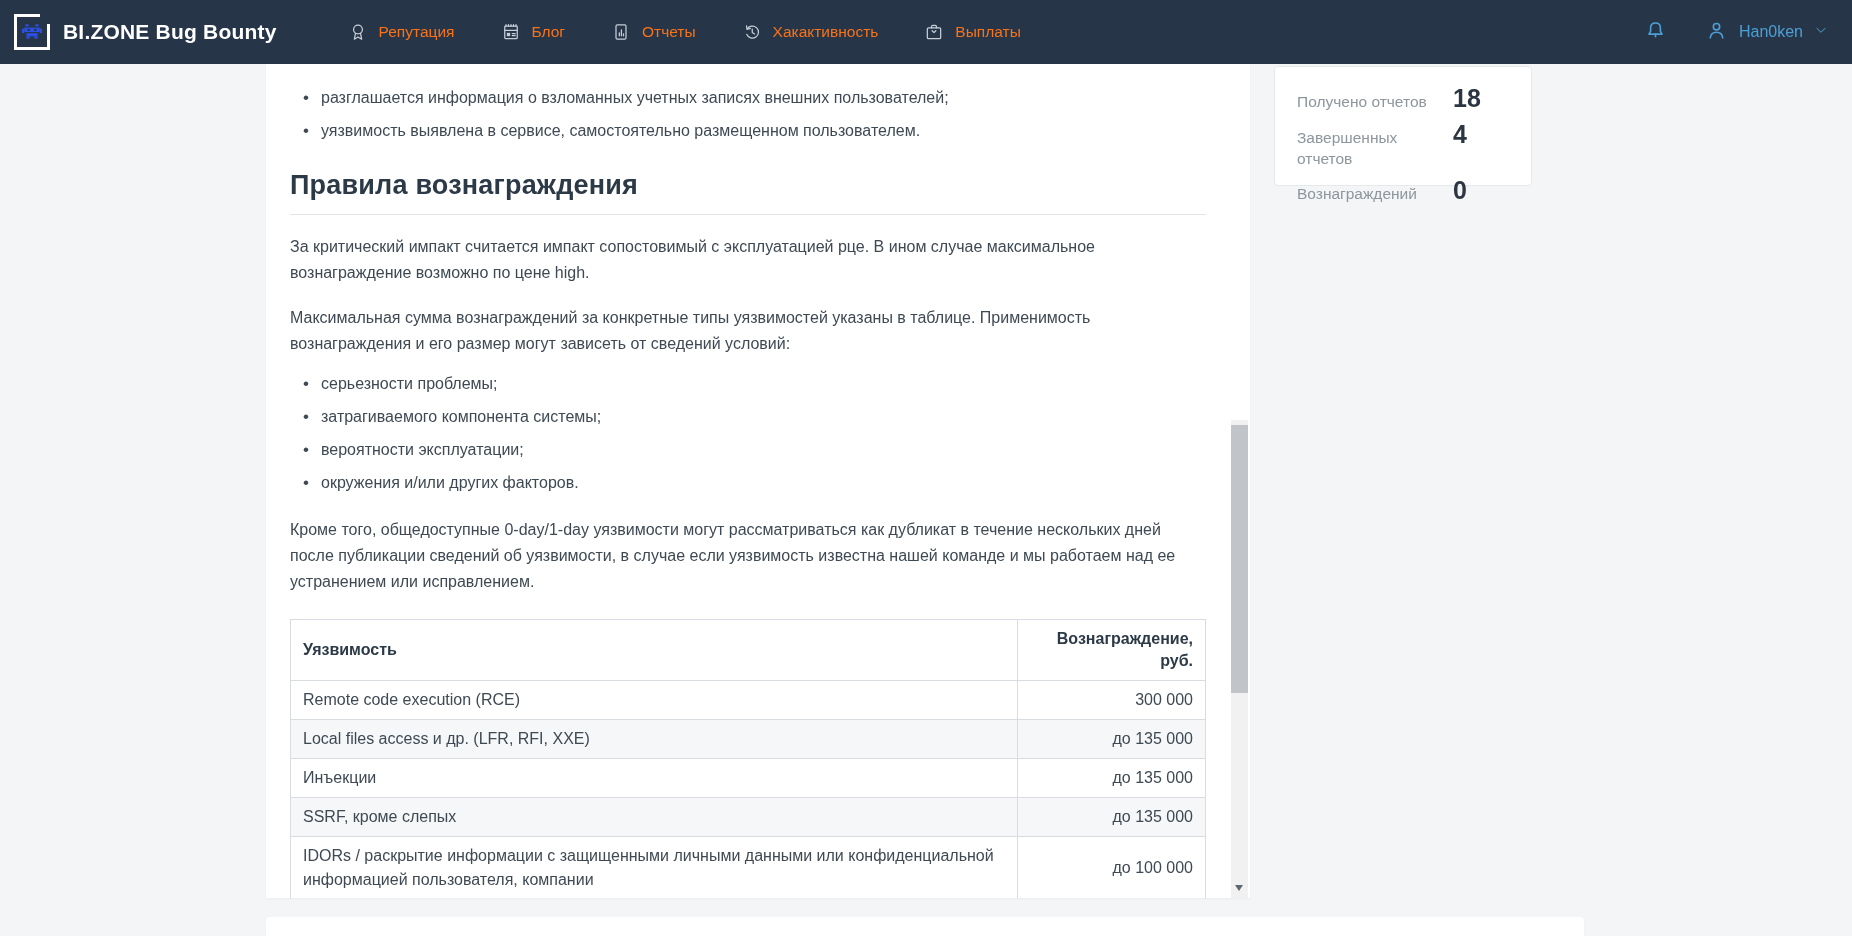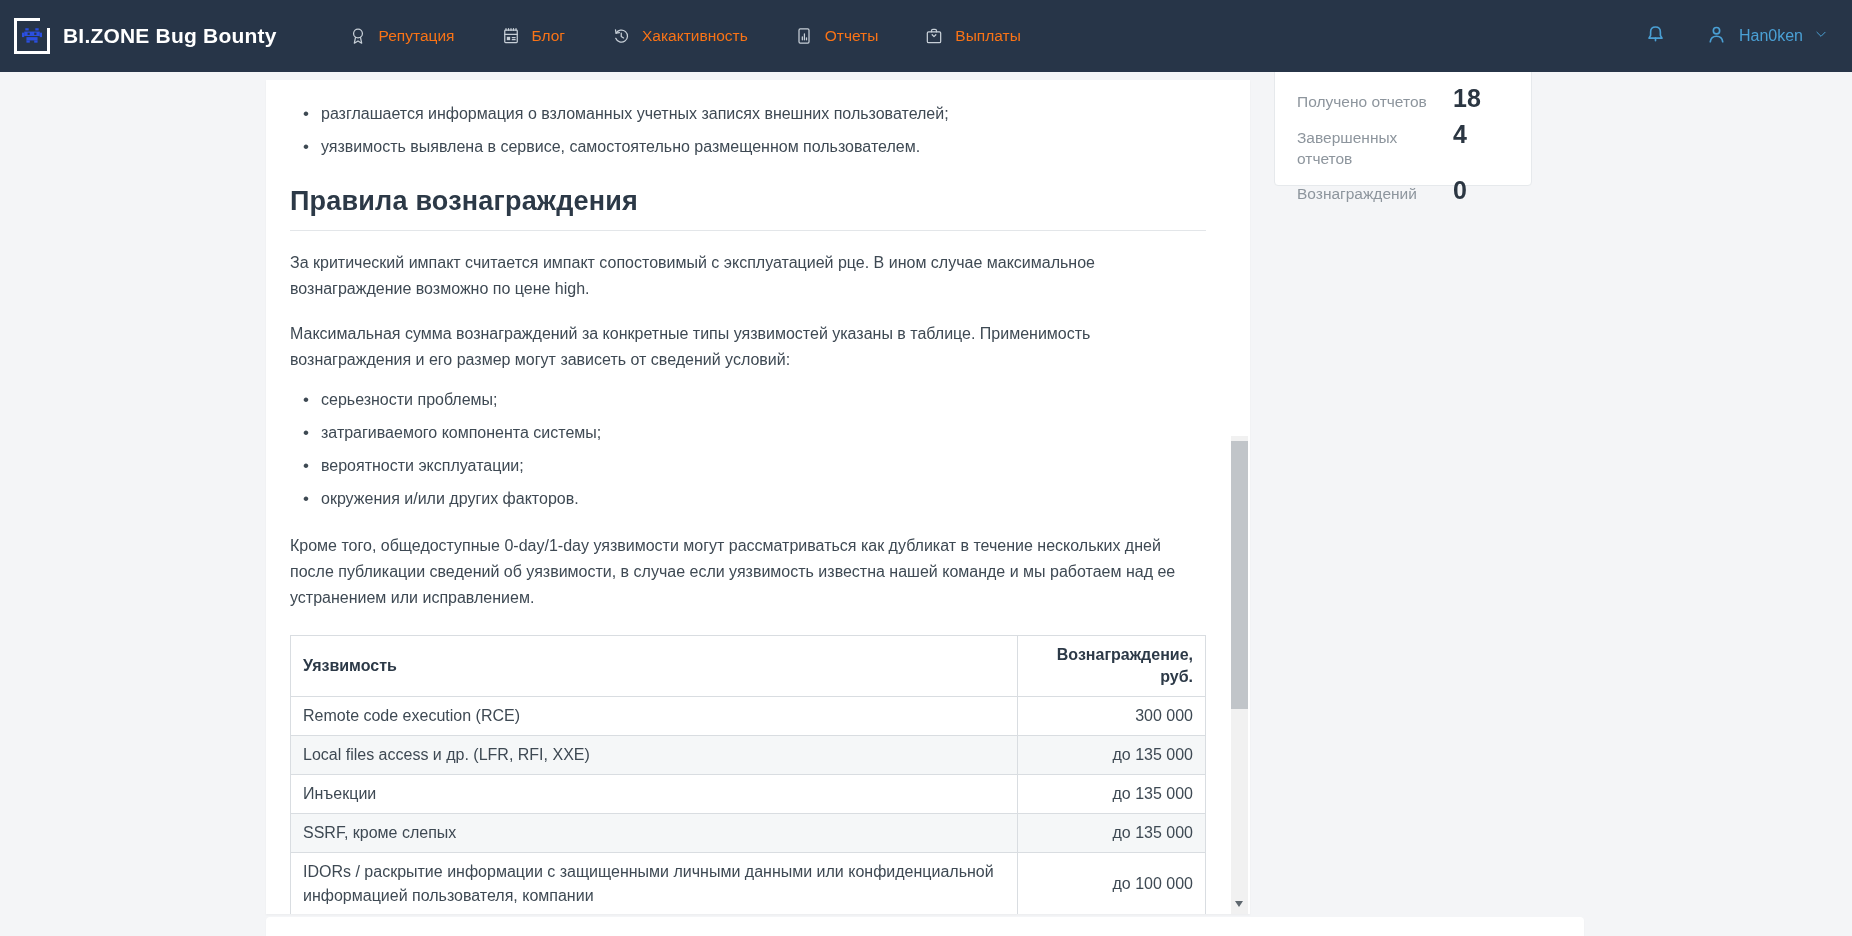--- a/index.html
+++ b/index.html
@@ -1,20 +1,20 @@
 <!DOCTYPE html>
 <html><head>
 <meta charset="utf-8">
 <style>
   * { margin:0; padding:0; box-sizing:border-box; }
   html,body { width:1852px; height:936px; overflow:hidden; }
   body { font-family:"Liberation Sans", sans-serif; background:#f4f5f7; color:#3e4953; }
 
   
-  .navbar { position:absolute; top:0; left:0; width:1852px; height:72px;
+  .navbar { position:absolute; top:0; left:0; width:1852px; height:64px;
             background:#273548; display:flex; align-items:center; z-index:10; }
   .logo { display:flex; align-items:center; gap:13px; padding:0 16px 0 14px;
           margin-right:32px; cursor:pointer; }
   .logo-mark { position:relative; width:36px; height:36px; border:3px solid #ffffff;
                display:flex; align-items:center; justify-content:center; }
   .logo-notch { position:absolute; top:-4px; right:-4px; width:11px; height:11px;
                 background:#273548; }
   .logo-text { color:#ffffff; font-size:21px; font-weight:bold; letter-spacing:.2px; white-space:nowrap; }
   .nav { display:flex; height:64px; }
   .nav-item { display:flex; align-items:center; gap:11px; padding:0 23px;
@@ -23,21 +23,21 @@
   .nav-icon { display:flex; align-items:center; }
   .nav-icon svg { stroke:#c7cfd7; fill:none; stroke-width:1.5; stroke-linecap:round; stroke-linejoin:round; }
   .nav-right { margin-left:auto; display:flex; align-items:center; gap:38px; padding-right:24px; }
   .icon-blue svg { stroke:#4aa0d5; fill:none; stroke-width:1.7; stroke-linecap:round; stroke-linejoin:round; }
   .user-widget { display:flex; align-items:center; gap:11px; cursor:pointer; }
   .username { color:#4aa0d5; font-size:16px; }
 
   
   .main { position:absolute; top:64px; left:0; width:1852px; height:872px; background:#f4f5f7; }
 
-  .content-card { position:absolute; left:266px; top:16px; width:984px; height:834px;
+  .content-card { position:absolute; left:266px; top:0; width:984px; height:834px;
                   background:#ffffff; overflow:hidden; box-shadow:0 1px 2px rgba(0,0,0,.04); }
   .content-inner { width:916px; margin-left:24px; padding-top:14px; }
 
   ul.bullets { list-style:none; margin:8px 0 0 0; }
   ul.bullets li { position:relative; padding-left:31px; line-height:24px; margin-bottom:9px; font-size:16px; }
   ul.bullets li::before { content:"•"; position:absolute; left:13px; top:0; font-size:17px; color:#3e4953; }
 
   h2.section-title { font-size:27px; font-weight:bold; color:#2c3947; margin-top:27px;
                      padding-bottom:13px; border-bottom:1px solid #e3e6e9; letter-spacing:.2px; }
   p.body-text { font-size:16px; line-height:26px; margin-top:19px; }
@@ -111,35 +111,35 @@
             <path d="M6 5V3.2M9 5V3.2M12 5V3.2M15 5V3.2M18 5V3.2M4.5 10h15"></path>
             <rect x="7" y="13" width="4" height="4" fill="#c7cfd7" stroke="none"></rect>
             <path d="M13.5 13.8h3.5M13.5 16.4h3.5"></path>
           </svg>
       </span>
       <span>Блог</span>
     </div>
     <div class="nav-item">
       <span class="nav-icon">
         <svg width="20" height="20" viewBox="0 0 24 24">
+            <rect x="6" y="3.5" width="12" height="17" rx="1.5"></rect>
+            <path d="M10 16.5v-3.5M12.5 16.5v-7M15 16.5v-2.3"></path>
+          </svg>
+      </span>
+      <span>Отчеты</span>
+    </div>
+    <div class="nav-item">
+      <span class="nav-icon">
+        <svg width="20" height="20" viewBox="0 0 24 24">
             <path d="M5.7 14.8a7.3 7.3 0 1 0 .4-6.2"></path>
             <path d="M5.4 4.6l.7 4 4-.6"></path>
             <path d="M12.3 8.6v4l2.8 1.7"></path>
           </svg>
       </span>
       <span>Хакактивность</span>
-    </div>
-    <div class="nav-item">
-      <span class="nav-icon">
-        <svg width="20" height="20" viewBox="0 0 24 24">
-            <rect x="6" y="3.5" width="12" height="17" rx="1.5"></rect>
-            <path d="M10 16.5v-3.5M12.5 16.5v-7M15 16.5v-2.3"></path>
-          </svg>
-      </span>
-      <span>Отчеты</span>
     </div>
     <div class="nav-item">
       <span class="nav-icon">
         <svg width="20" height="20" viewBox="0 0 24 24">
             <rect x="4" y="7" width="16" height="13" rx="1.5"></rect>
             <path d="M9 7V5.7A1.7 1.7 0 0 1 10.7 4h2.6A1.7 1.7 0 0 1 15 5.7V7"></path>
             <path d="M9.8 10.5l2.2 2.2 2.2-2.2"></path>
           </svg>
       </span>
       <span>Выплаты</span>

